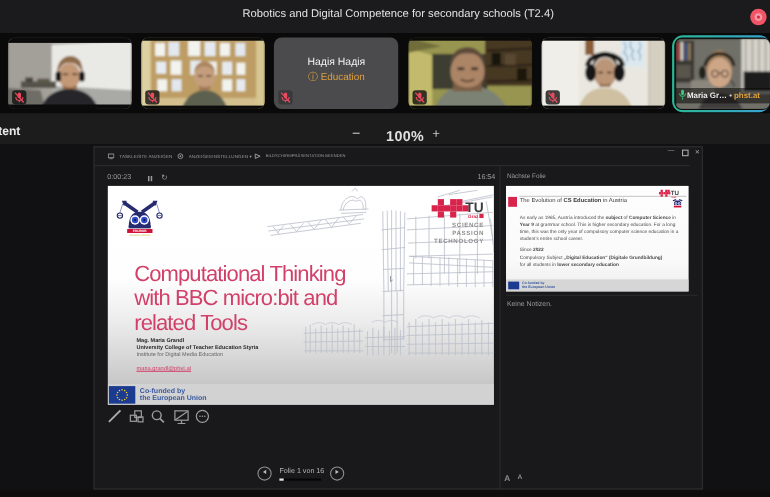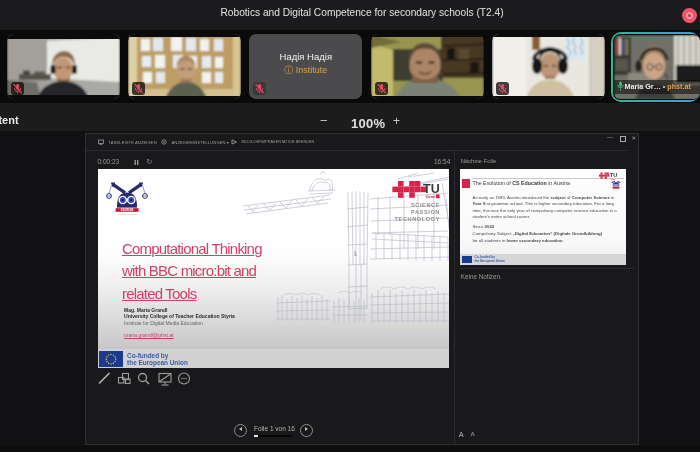--- a/index.html
+++ b/index.html
@@ -113,21 +113,21 @@
             <line x1="2.6" y1="2.2" x2="10.6" y2="11.2" stroke-width="1.2"></line>
           </g>
         </svg>
       </div>
   </div>
 
   <div class="tile" style="left:249.3px;background:#4b4b4d;">
     <div class="abs" style="left:0;top:17px;width:113px;text-align:center;
          font-size:9.5px;color:#f2f2f2;">Надія Надія</div>
     <div class="abs" style="left:0;top:30px;width:113px;text-align:center;
-         font-size:9px;color:#dfa13f;">ⓘ Institute</div>
+         font-size:9px;color:#dfa13f;">ⓘ Education</div>
     <div class="mic" style="background:rgba(40,40,40,.5);">
         <svg width="13" height="13" viewBox="0 0 13 13">
           <g stroke="#e84a5e" fill="none">
             <rect x="5.1" y="2" width="3" height="5.4" rx="1.5" fill="#e84a5e" stroke="none"></rect>
             <path d="M3.4,6.2 a3.2,3.2 0 0 0 6.4,0" stroke-width="1"></path>
             <line x1="6.6" y1="9.4" x2="6.6" y2="11" stroke-width="1"></line>
             <line x1="2.6" y1="2.2" x2="10.6" y2="11.2" stroke-width="1.2"></line>
           </g>
         </svg>
       </div>
@@ -379,21 +379,21 @@
         </g>
         <text x="325" y="24" font-size="12.5" font-weight="bold" fill="#3c3c3c" font-family="Liberation Sans">TU</text>
         <text x="327.5" y="29" font-size="4.2" font-weight="bold" fill="#d8234b" font-family="Liberation Sans">Graz</text>
         <rect x="337.8" y="25.4" width="3.8" height="3.8" fill="#d8234b"></rect>
         <text x="342" y="37.5" font-size="5.6" font-weight="bold" letter-spacing="0.6" fill="#8e8e8e" text-anchor="end" font-family="Liberation Sans">SCIENCE</text>
         <text x="342" y="44.5" font-size="5.6" font-weight="bold" letter-spacing="0.6" fill="#8e8e8e" text-anchor="end" font-family="Liberation Sans">PASSION</text>
         <text x="342" y="51.5" font-size="5.6" font-weight="bold" letter-spacing="0.6" fill="#8e8e8e" text-anchor="end" font-family="Liberation Sans">TECHNOLOGY</text>
       </g>
     </svg>
 
-    <div class="abs" style="left:24.4px;top:68.5px;font-size:15px;line-height:22.5px;letter-spacing:-0.8px;color:#d23f68;text-decoration:underline;">Computational Thinking<br>with BBC micro:bit and<br>related Tools</div>
+    <div class="abs" style="left:24.4px;top:68.5px;font-size:20px;line-height:22.5px;letter-spacing:-0.8px;color:#d23f68;">Computational Thinking<br>with BBC micro:bit and<br>related Tools</div>
 
     <div class="abs" style="left:26.5px;top:137.6px;font-size:5px;line-height:6.5px;font-weight:bold;color:#2a2a2a;">Mag. Maria Grandl<br>University College of Teacher Education Styria</div>
     <div class="abs" style="left:26.5px;top:150.6px;font-size:5px;color:#666;">Institute for Digital Media Education</div>
     <div class="abs" style="left:26.5px;top:163.2px;font-size:5.2px;color:#d23f68;text-decoration:underline;">maria.grandl@phst.at</div>
 
     <div class="abs" style="left:0;top:180.2px;width:351px;height:18.3px;background:#d2d2d2;"></div>
     <div class="abs" style="left:1px;top:181.4px;width:24px;height:16px;background:#1a3b8f;">
       <svg width="24" height="16" viewBox="0 0 24 16">
         <g fill="#f8d12c">
             <circle cx="12" cy="3.4" r="0.7"></circle>

